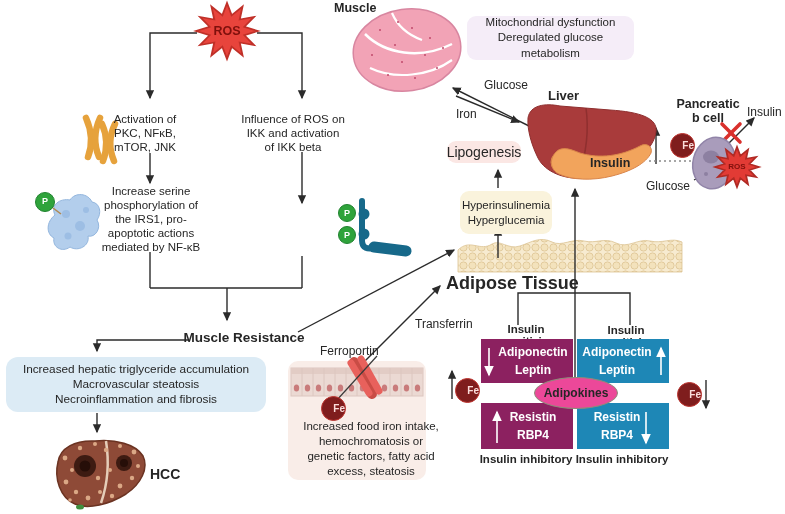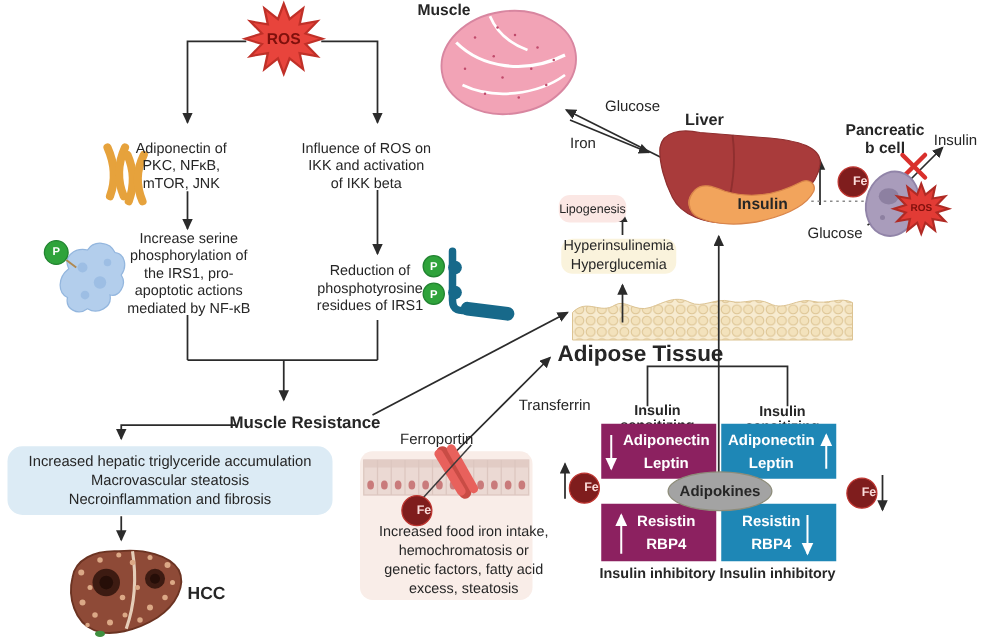--- a/index.html
+++ b/index.html
@@ -19,21 +19,21 @@
   .kbox{border-radius:0;color:#fff;font-size:12px;font-weight:600;
         display:flex;flex-direction:column;justify-content:center;line-height:1.5;z-index:2;}
   .magenta{background:#8C2160;}
   .blue{background:#1E87B6;}
   .fe{width:23px;height:23px;border-radius:50%;background:#7f1d1d;border:1.5px solid #BE3530;
       color:#FBDCDA;font-size:10px;font-weight:bold;text-align:right;line-height:23px;z-index:2;}
   .pbadge{color:#fff;font-size:9px;font-weight:bold;text-align:center;z-index:2;}
   .semib{font-weight:600;font-size:11.5px;}
   svg.layer{position:absolute;left:0;top:0;pointer-events:none;}
   .z1{z-index:1;} .z2{z-index:2;} .z3{z-index:3;}
-  .ellipse{background:#a3a3a3;border:1.5px solid #8D8C79;border-radius:50%;
+  .ellipse{background:#ec4899;border:1.5px solid #8D8C79;border-radius:50%;
            display:flex;align-items:center;justify-content:center;font-size:12px;font-weight:600;z-index:3;text-align:right;}
 </style>
 </head>
 <body>
 
 <div id="canvas">
 
   <svg class="layer z1" width="785" height="514" viewBox="0 0 785 514">
     <defs>
       <marker id="ah" markerWidth="8" markerHeight="8" refX="5.6" refY="3" orient="auto">
@@ -222,53 +222,52 @@
         <circle cx="98" cy="478" r="2.2"></circle>
           <circle cx="110" cy="470" r="2"></circle>
           <circle cx="70" cy="500" r="1.8"></circle>
       </g>
       <ellipse cx="80" cy="507" rx="4" ry="2.5" fill="#3F8F3F"></ellipse>
     </g>
   </svg>
 
   <div class="abs ctr bold z2" style="left:199px;top:24px;width:56px;font-size:12.5px;color:#7F100C;">ROS</div>
 
-  <div class="abs ctr pre body-txt z2" style="left:105px;top:112px;width:80px;">Adiponectin of
+  <div class="abs ctr pre body-txt z2" style="left:105px;top:112px;width:80px;">Activation of
 PKC, NFκB,
 mTOR, JNK</div>
   <div class="abs ctr pre body-txt z2" style="left:241px;top:112px;width:104px;">Influence of ROS on
 IKK and activation
 of IKK beta</div>
   <div class="abs ctr pre body-txt z2" style="left:101px;top:184px;width:100px;">Increase serine
 phosphorylation of
 the IRS1, pro-
 apoptotic actions
 mediated by NF-κB</div>
-  <div class="abs ctr pre body-txt z2" style="left:247px;top:210px;width:98px;">Reduction of
-phosphotyrosine
-residues of IRS1</div>
   <div class="abs ctr bold z2" style="left:182px;top:330px;width:124px;font-size:13.5px;">Muscle Resistance</div>
 
   <div class="abs pbadge" style="left:38px;top:196px;width:14px;">P</div>
   <div class="abs pbadge" style="left:340px;top:208px;width:14px;">P</div>
   <div class="abs pbadge" style="left:340px;top:230px;width:14px;">P</div>
 
   <div class="abs hccbox ctr pre z2" style="left:6px;top:357px;width:260px;height:55px;
        font-size:11.8px;line-height:1.28;display:flex;align-items:center;justify-content:center;">Increased hepatic triglyceride accumulation
 Macrovascular steatosis
 Necroinflammation and fibrosis</div>
   <div class="abs bold z2" style="left:150px;top:466px;font-size:14px;">HCC</div>
 
   <div class="abs bold z2" style="left:334px;top:1px;font-size:12.5px;">Muscle</div>
+  <div class="abs roundbox mito ctr pre z2" style="left:467px;top:16px;width:167px;height:44px;font-size:11.5px;line-height:1.35;">Mitochondrial dysfunction
+Deregulated glucose metabolism</div>
   <div class="abs lbl z2" style="left:484px;top:79px;">Glucose</div>
   <div class="abs lbl z2" style="left:456px;top:108px;">Iron</div>
   <div class="abs bold z2" style="left:548px;top:88px;font-size:13px;">Liver</div>
   <div class="abs bold z2" style="left:590px;top:156px;font-size:12.5px;">Insulin</div>
-  <div class="abs roundbox lipo z2" style="left:447px;top:156px;width:54px;height:22px;font-size:10px;">Lipogenesis</div>
-  <div class="abs roundbox hyper ctr pre z2" style="left:449px;top:191px;width:92px;height:28px;font-size:11.5px;line-height:1.3;">Hyperinsulinemia
+  <div class="abs roundbox lipo z2" style="left:447px;top:141px;width:74px;height:22px;font-size:14px;">Lipogenesis</div>
+  <div class="abs roundbox hyper ctr pre z2" style="left:460px;top:191px;width:92px;height:43px;font-size:11.5px;line-height:1.3;">Hyperinsulinemia
 Hyperglucemia</div>
 
   <div class="abs ctr pre bold z2" style="left:672px;top:97px;width:72px;font-size:12.5px;line-height:1.15;">Pancreatic
 b cell</div>
   <div class="abs lbl z2" style="left:747px;top:106px;">Insulin</div>
   <div class="abs ctr bold z2" style="left:723px;top:162px;width:28px;font-size:8px;color:#7F100C;">ROS</div>
   <div class="abs lbl z2" style="left:646px;top:180px;">Glucose</div>
   <div class="abs fe" style="left:670px;top:133px;">Fe</div>
 
   <div class="abs bold z2" style="left:446px;top:273px;font-size:18px;text-align:center;">Adipose Tissue</div>

